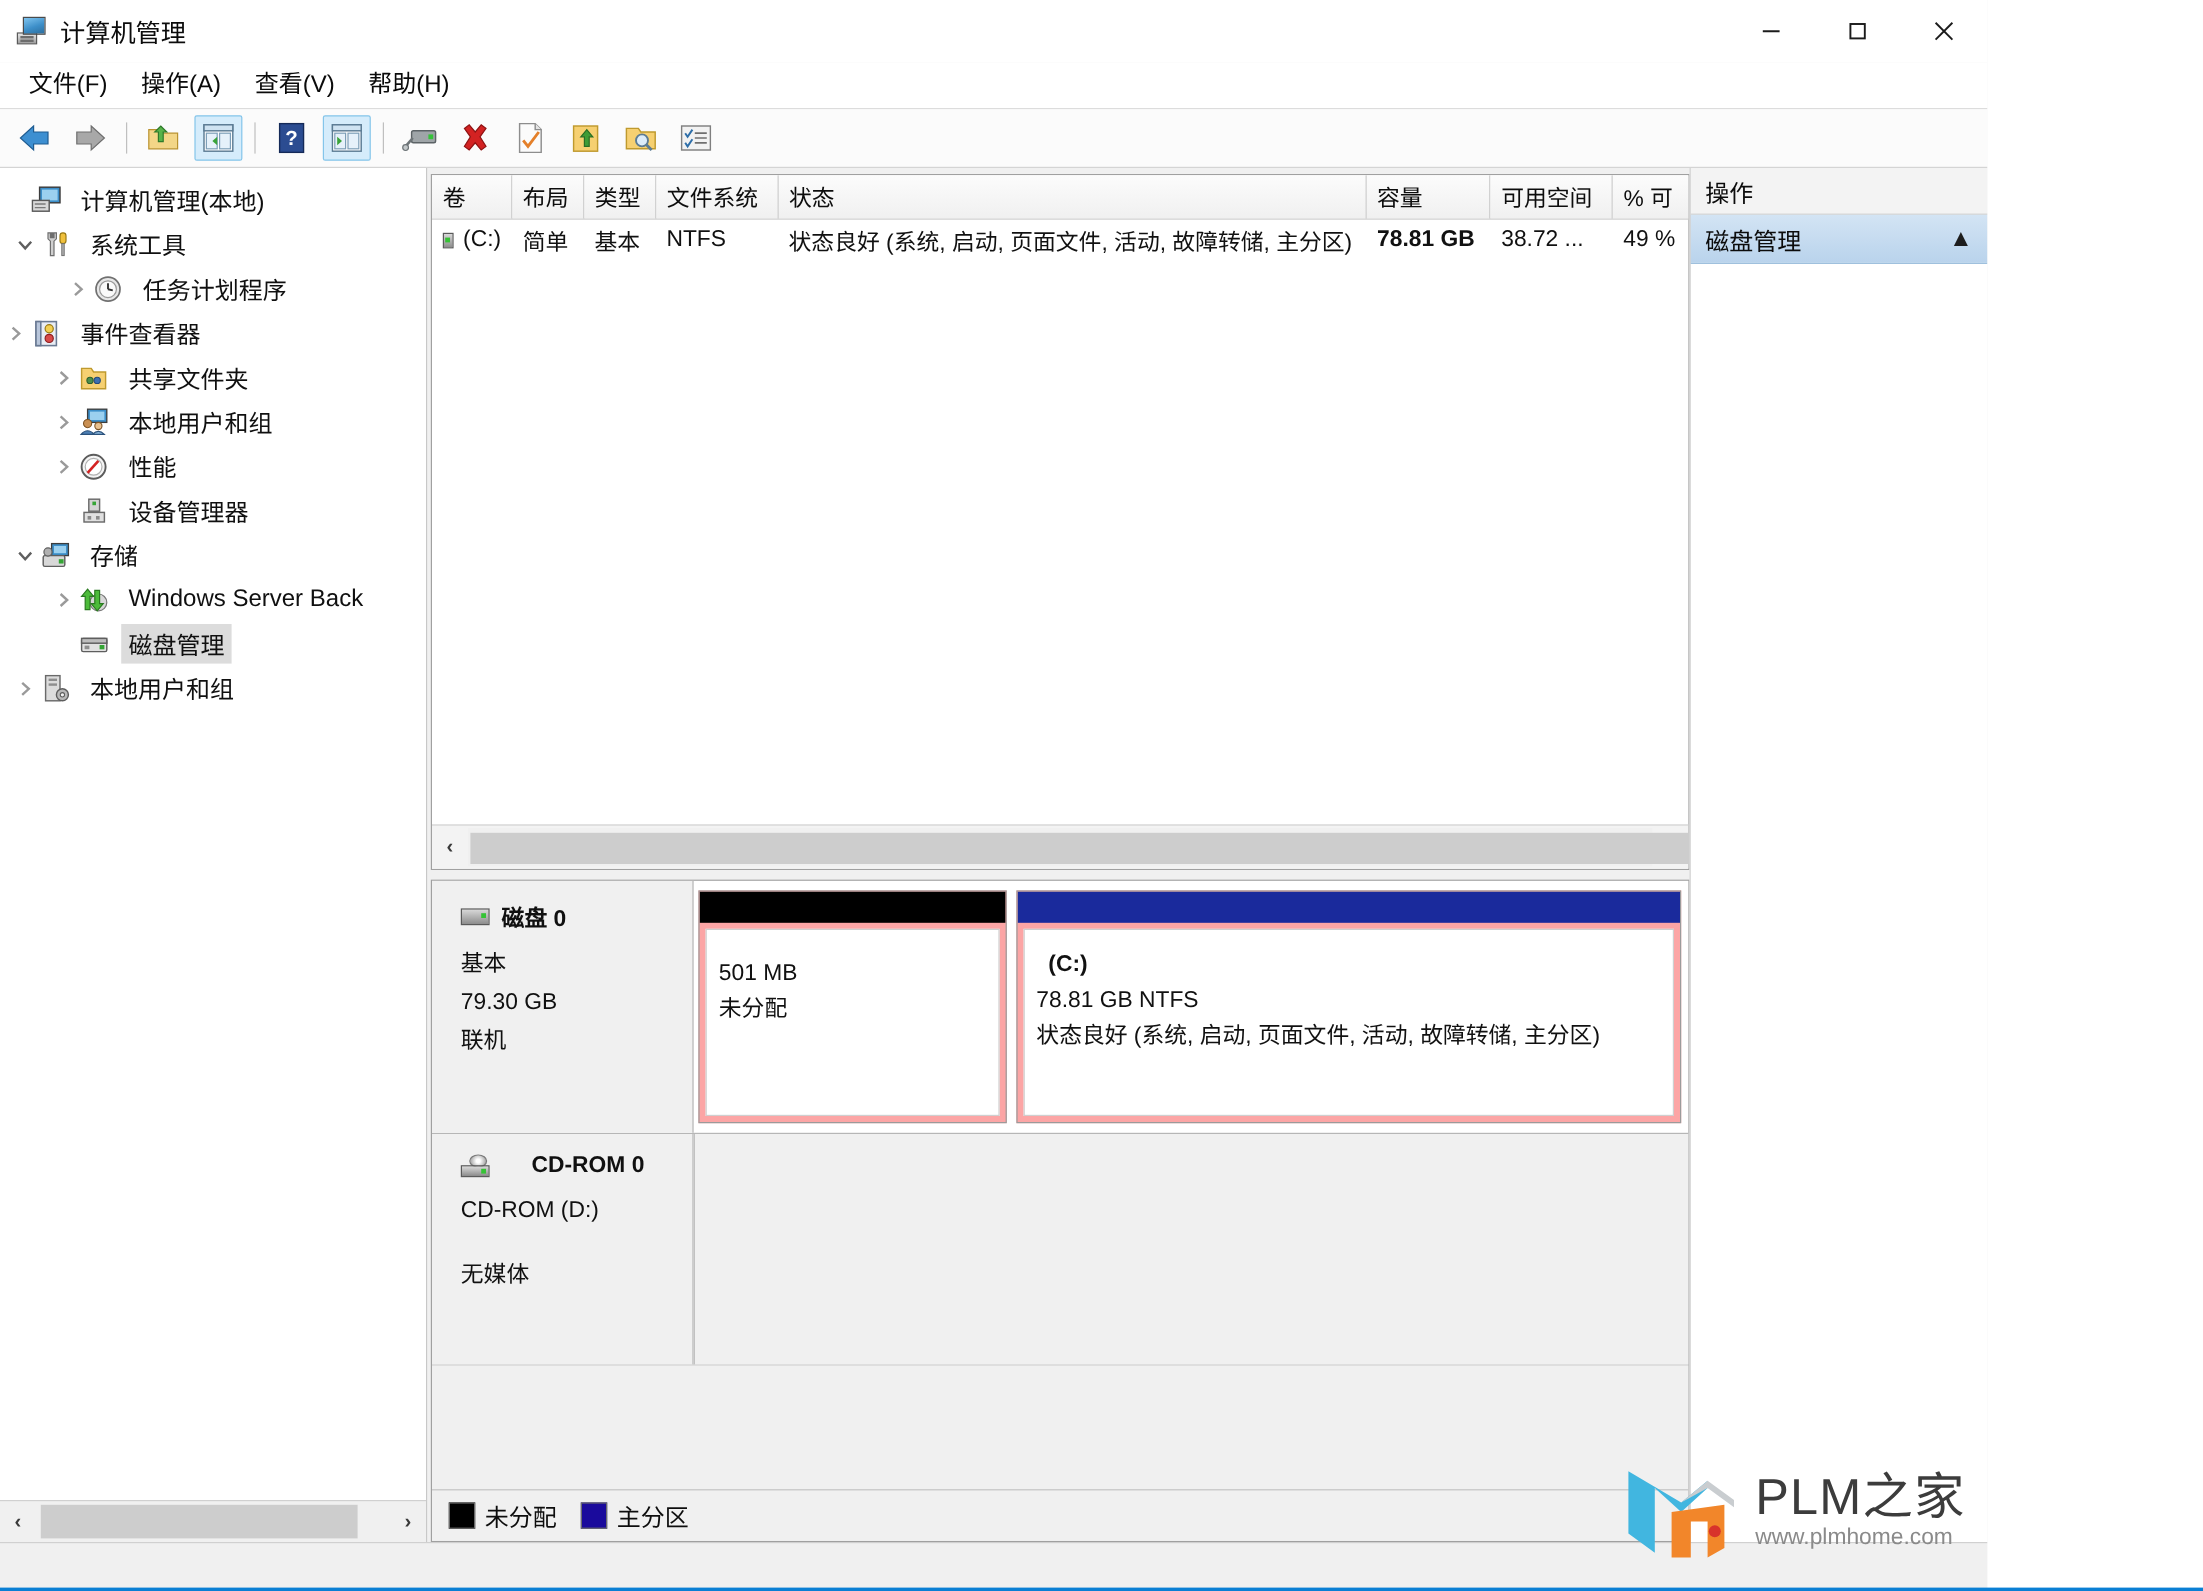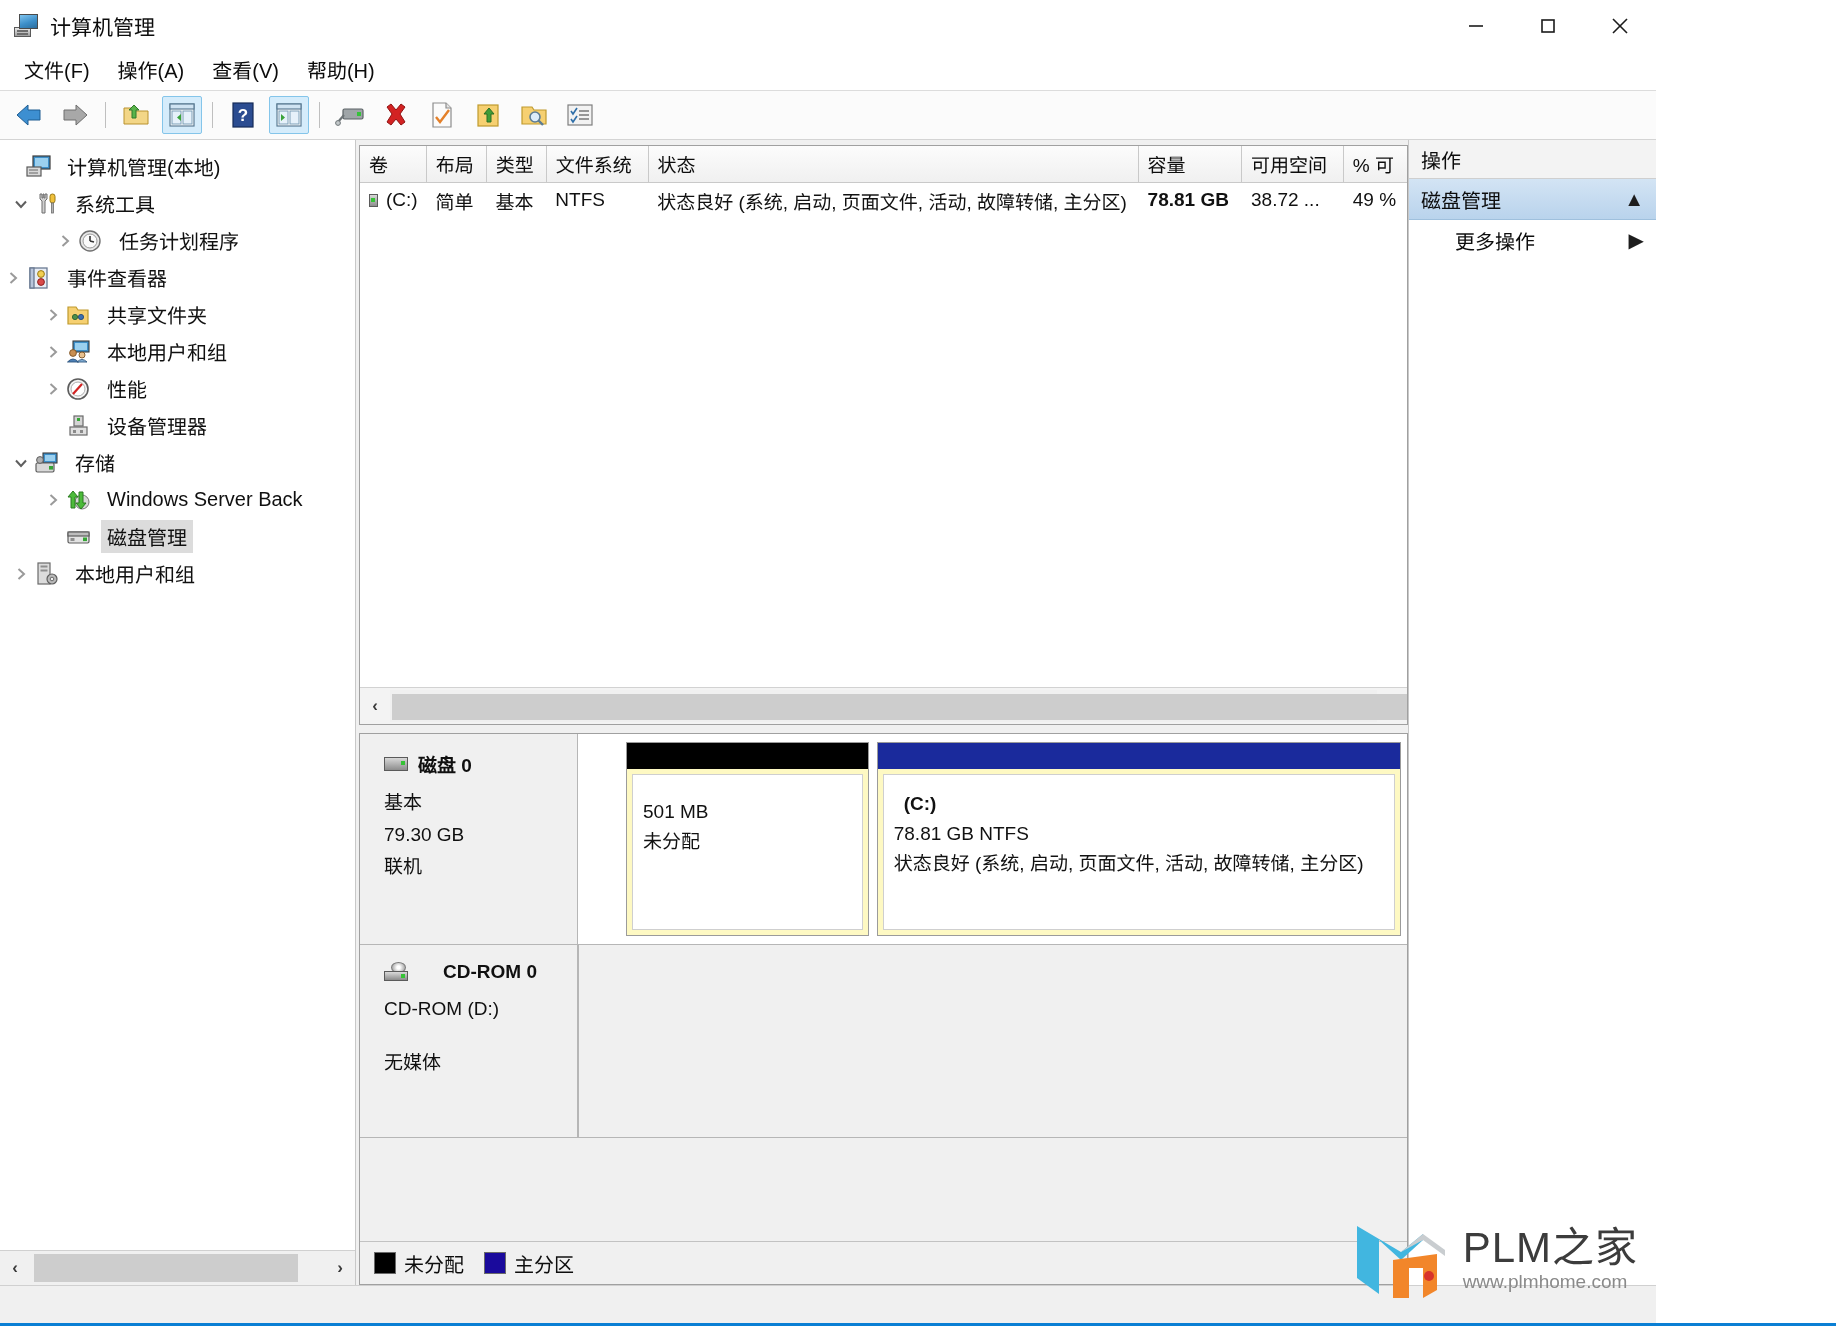--- a/index.html
+++ b/index.html
@@ -321,21 +321,21 @@
   }
   .disk-parts {
     flex: 1 1 auto;
     display: flex;
     padding: 8px 6px 8px 4px;
     box-sizing: border-box;
     min-width: 0;
   }
   .part {
     border: 1px solid #9b9b9b;
-    background: #fef9c3;
+    background: #fca5a5;
     box-sizing: border-box;
     margin-right: 8px;
     display: flex;
     flex-direction: column;
     min-width: 0;
     overflow: hidden;
   }
   .part-bar { height: 26px; flex: 0 0 auto; }
   .part-body {
     flex: 1 1 auto;
@@ -825,21 +825,21 @@
           <div class="sb-arrow">‹</div>
           <div class="sb-track">
             <div class="sb-thumb" style="left:2px; right:0; width:1110px; height:26px; top:4px;"></div>
           </div>
           <div class="sb-arrow">›</div>
         </div>
       </div>
 
       <div class="graph-panel">
 
-        <div class="disk-row" style="height:210px;gap:44px;">
+        <div class="disk-row" style="height:210px;">
           <div class="disk-info">
             <div class="disk-title">
               <span class="dico">
                 <span class="drive-ico" style="width:24px;height:14px;"></span>
               </span>
               <span>磁盘 0</span>
             </div>
             <div class="disk-line">基本</div>
             <div class="disk-line">79.30 GB</div>
             <div class="disk-line">联机</div>
@@ -892,24 +892,20 @@
         </div>
       </div>
     </div>
 
     <div class="actions">
       <div class="actions-title">操作</div>
       <div class="act-group">
         <span>磁盘管理</span>
         <span class="caret">▲</span>
       </div>
-      <div class="act-item">
-        <span>更多操作</span>
-        <span class="caret">▶</span>
-      </div>
       <div class="actions-fill"></div>
     </div>
 
   </div>
 
   <div class="statusbar">
     <div class="accent-line"></div>
   </div>
 
   <div class="watermark">

